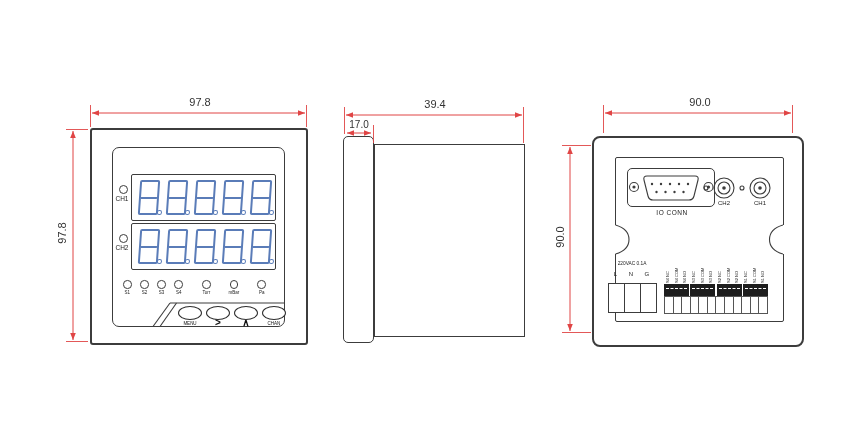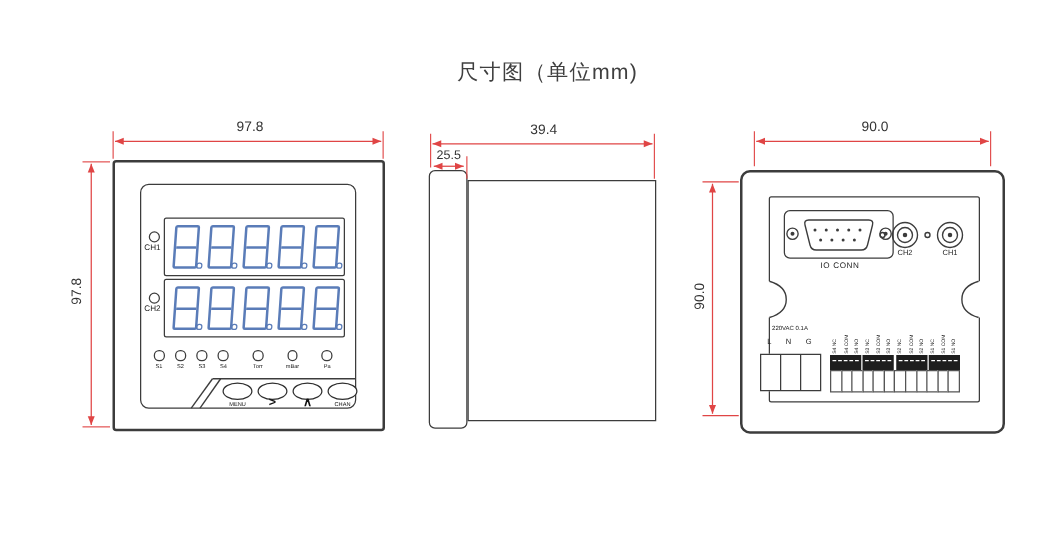--- a/index.html
+++ b/index.html
@@ -68,21 +68,20 @@
   .bl{stroke:var(--line);stroke-width:1.1;fill:none;}
   .bf{fill:var(--line);}
   .notch{fill:#fff;stroke:var(--line);stroke-width:1.1;}
   #arr path{fill:var(--dimension);}
 </style>
 </head>
 <body>
 
 <div class="canvas">
 
-  <div class="abs title">尺寸图（单位mm)</div>
 
   <div class="abs dim" style="left:155px;top:96px;width:90px;">97.8</div>
   <div class="abs dim rot" style="left:46px;top:227px;width:32px;">97.8</div>
 
   <div class="abs fv-outer"></div>
   <div class="abs fv-inner"></div>
 
   <div class="abs fv-win" style="top:174px;">
       <div class="digit"></div>
       <div class="digit"></div>
@@ -148,21 +147,21 @@
         <div class="btn-oval"></div>
         <div class="btn-label arrow">∧</div>
       </div>
       <div class="btn-col">
         <div class="btn-oval"></div>
         <div class="btn-label text">CHAN</div>
       </div>
     </div>
 
   <div class="abs dim" style="left:400px;top:98px;width:70px;">39.4</div>
-  <div class="abs dim small" style="left:342px;top:119px;width:34px;">25.5</div>
+  <div class="abs dim small" style="left:342px;top:119px;width:34px;">17.0</div>
 
   <div class="abs sv-body"></div>
   <div class="abs sv-bezel"></div>
 
   <div class="abs dim" style="left:660px;top:96px;width:80px;">90.0</div>
   <div class="abs dim rot" style="left:544px;top:231px;width:32px;">90.0</div>
 
   <div class="abs bv-outer"></div>
   <div class="abs bv-inner"></div>
   <div class="abs db9-outer"></div>

